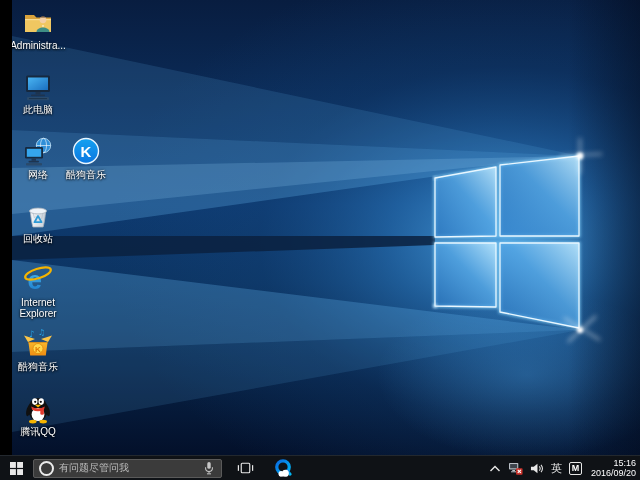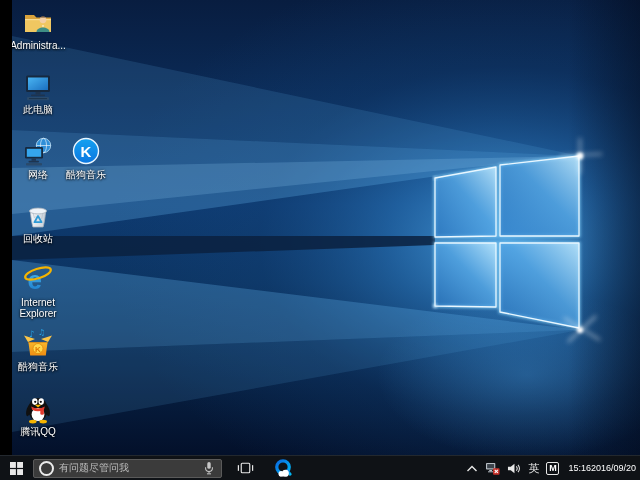--- a/index.html
+++ b/index.html
@@ -24,21 +24,21 @@
   .cortana-ring{width:11px;height:11px;border:2px solid #ececec;border-radius:50%;margin:0 5px 0 5px;flex:0 0 auto;}
   .search-text{font-size:10px;color:#bdbdbd;flex:1 1 auto;overflow:hidden;white-space:nowrap;}
   .mic{margin:0 6px 0 4px;flex:0 0 auto;display:flex;}
   .taskview-btn{width:30px;margin-left:8px;}
   .qq-task{width:34px;margin-left:6px;}
   .tray{margin-left:auto;display:flex;align-items:center;gap:7px;padding-right:4px;height:100%;}
   .tray-item{display:flex;align-items:center;justify-content:center;color:#e8e8e8;}
   .lang{font-size:11px;line-height:11px;}
   .ime-box{width:13px;height:13px;border:1px solid #e8e8e8;border-radius:2px;font-size:9px;font-weight:bold;
            display:flex;align-items:center;justify-content:center;color:#fff;box-sizing:border-box;}
-  .clock{display:flex;flex-direction:row;align-items:flex-end;justify-content:center;
+  .clock{display:flex;flex-direction:column;align-items:flex-end;justify-content:center;
          font-size:9px;line-height:10px;color:#fff;text-align:right;padding-left:2px;}
 </style>
 </head>
 <body>
 
 <div class="screen">
 
   <div class="desktop">
     <svg class="wall" width="640" height="455" viewBox="0 0 640 455">
       <defs>

